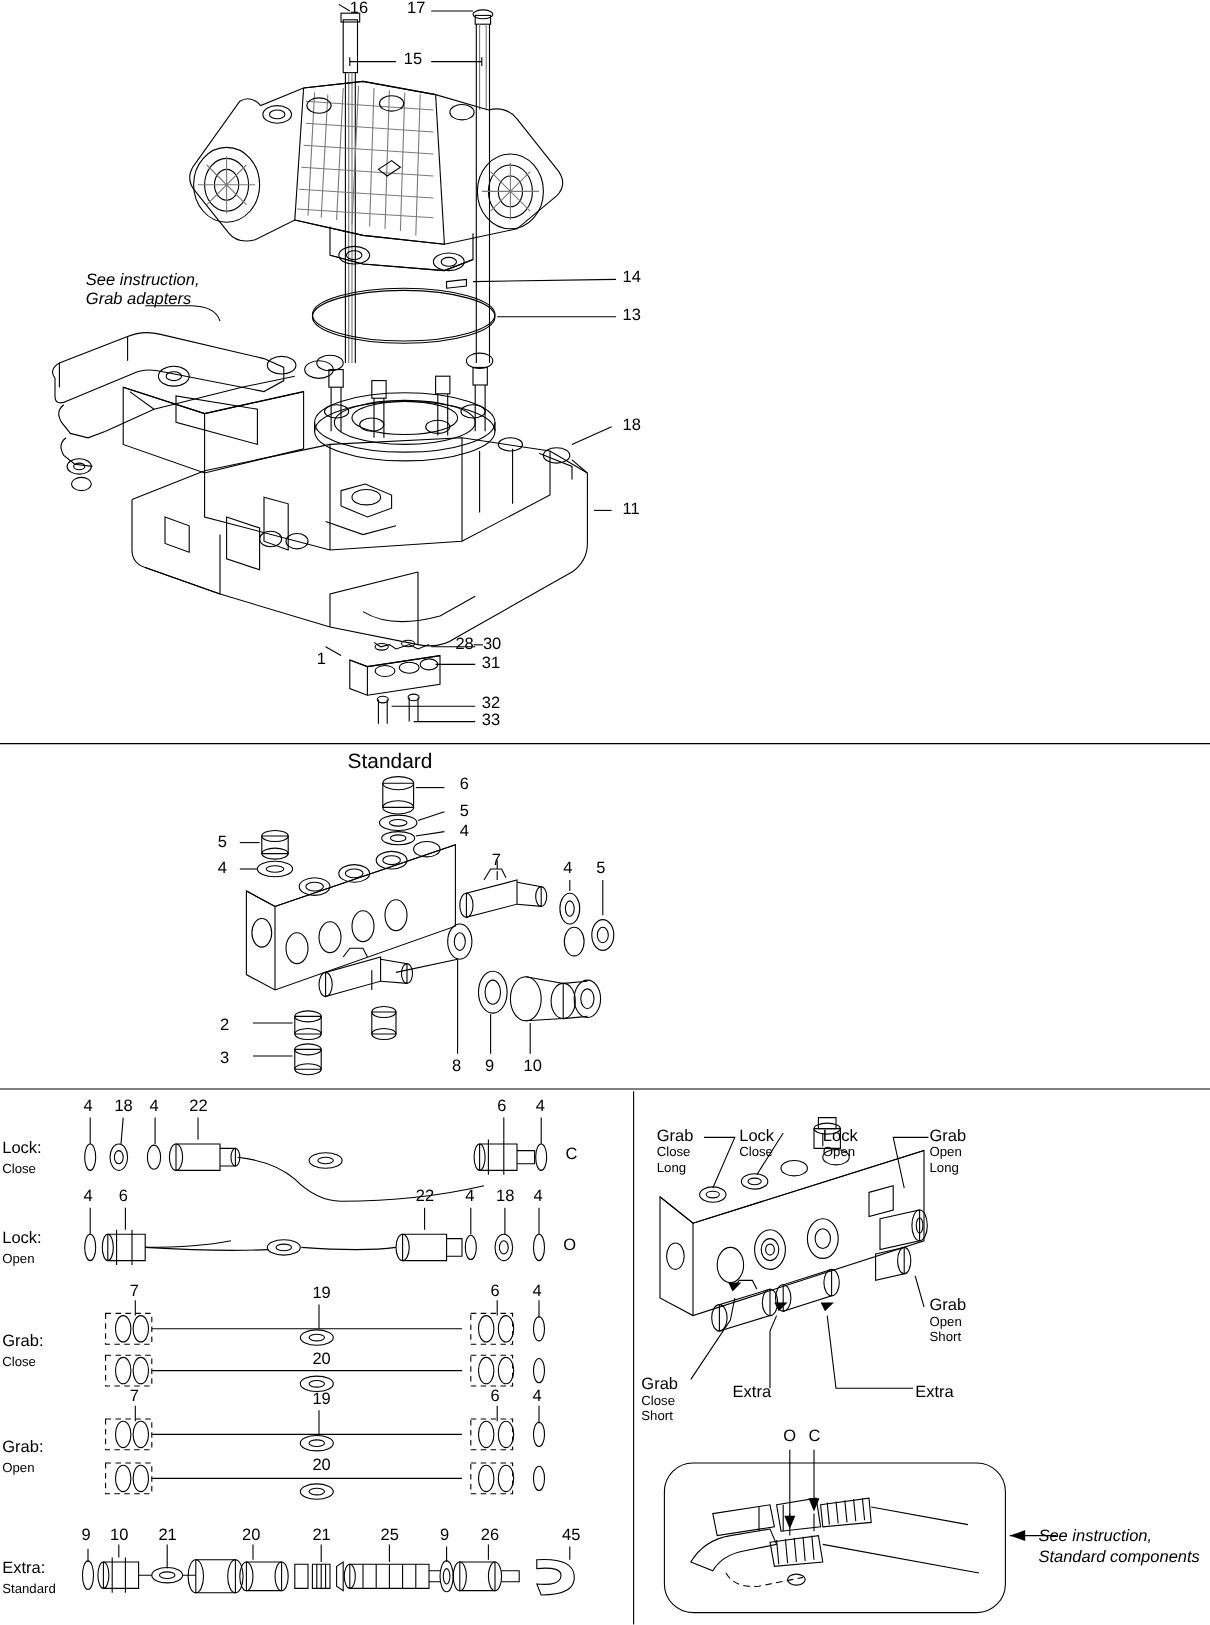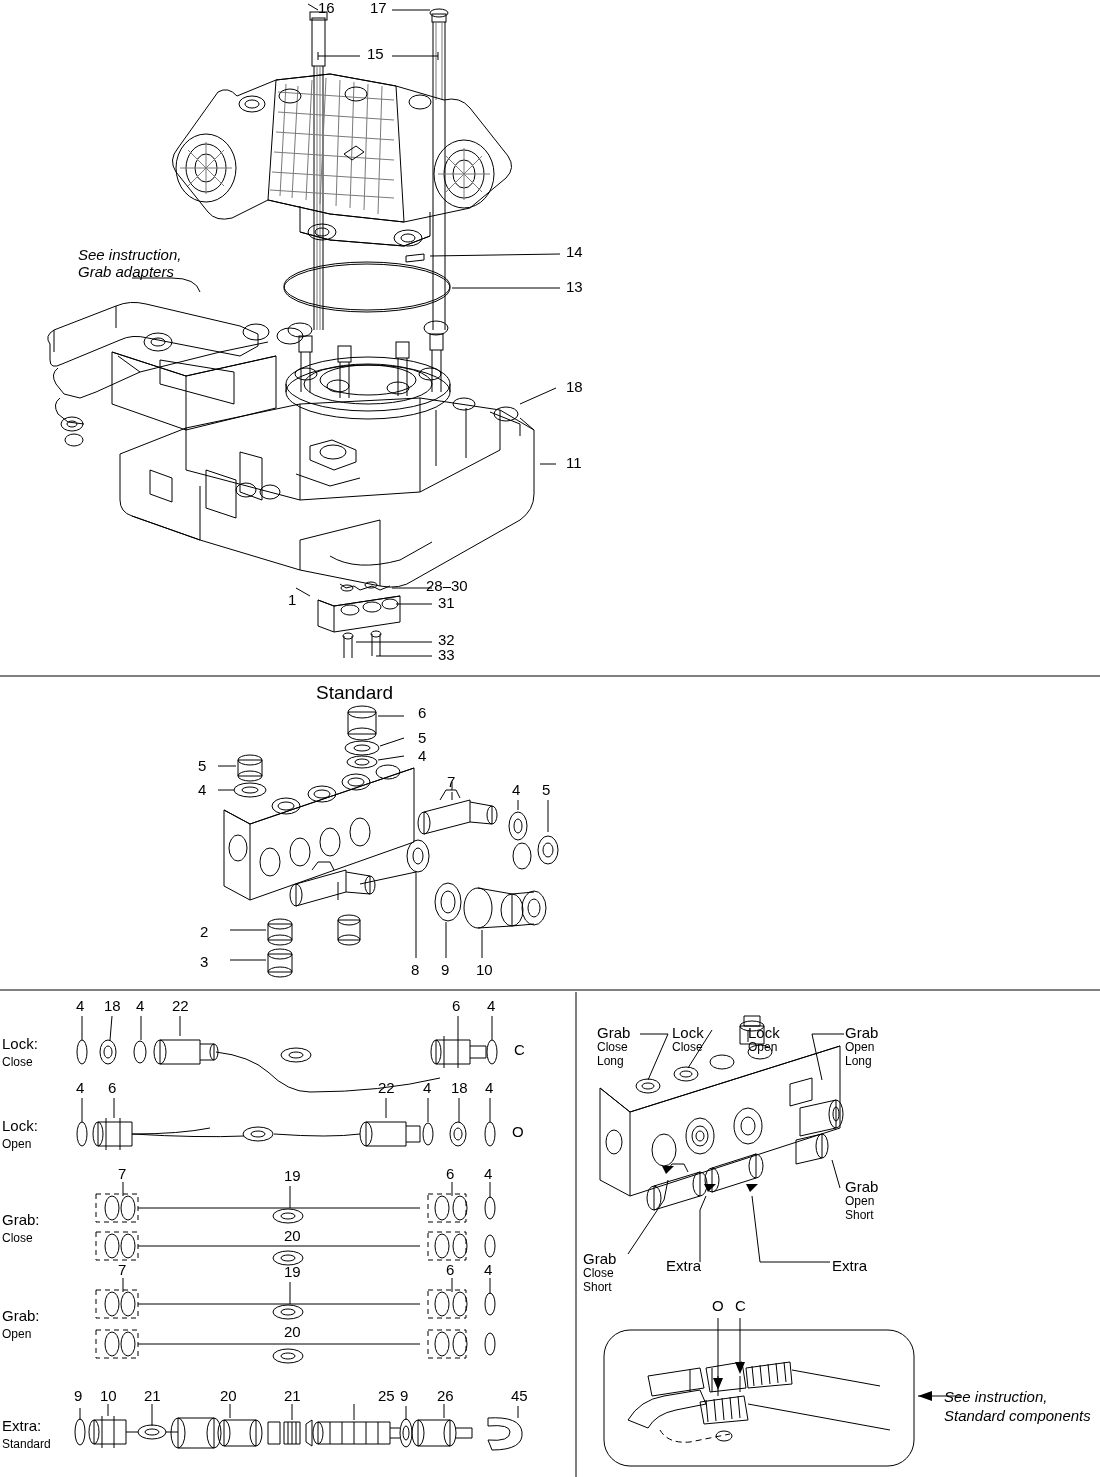--- a/index.html
+++ b/index.html
@@ -565,21 +565,21 @@
   </svg>
 
   <div class="lbl" style="left:318px; top:0px;">16</div>
   <div class="lbl" style="left:370px; top:0px;">17</div>
   <div class="lbl" style="left:367px; top:46px;text-align:right;">15</div>
   <div class="lbl" style="left:566px; top:244px;">14</div>
   <div class="lbl" style="left:566px; top:279px;">13</div>
   <div class="lbl" style="left:566px; top:379px;">18</div>
   <div class="lbl" style="left:566px; top:455px;">11</div>
   <div class="lbl" style="left:288px; top:592px;">1</div>
-  <div class="lbl" style="left:426px; top:578px;">28–30</div>
+  <div class="lbl" style="left:414px; top:578px;">28–30</div>
   <div class="lbl" style="left:438px; top:595px;">31</div>
   <div class="lbl" style="left:438px; top:632px;">32</div>
   <div class="lbl" style="left:438px; top:647px;">33</div>
 
   <div class="lbl ital twoline" style="left:78px; top:246px;">
     <span>See instruction,</span>
     <span class="l2" style="font-size:15px;">Grab adapters</span>
   </div>
 
   <div class="lbl big" style="left:316px; top:683px;">Standard</div>
@@ -640,21 +640,21 @@
   <div class="lbl" style="left:284px; top:1264px;">19</div>
   <div class="lbl" style="left:284px; top:1324px;">20</div>
   <div class="lbl" style="left:446px; top:1262px;">6</div>
   <div class="lbl" style="left:484px; top:1262px;">4</div>
 
   <div class="lbl" style="left:74px; top:1388px;">9</div>
   <div class="lbl" style="left:100px; top:1388px;">10</div>
   <div class="lbl" style="left:144px; top:1388px;">21</div>
   <div class="lbl" style="left:220px; top:1388px;">20</div>
   <div class="lbl" style="left:284px; top:1388px;">21</div>
-  <div class="lbl" style="left:346px; top:1388px;margin-left:32px;">25</div>
+  <div class="lbl" style="left:346px; top:1388px;">25</div>
   <div class="lbl" style="left:400px; top:1388px;">9</div>
   <div class="lbl" style="left:437px; top:1388px;">26</div>
   <div class="lbl" style="left:511px; top:1388px;">45</div>
 
   <div class="lbl twoline" style="left:597px; top:1024px;">
     <span>Grab</span>
     <span class="l2">Close</span>
     <span class="l2">Long</span>
   </div>
   <div class="lbl twoline" style="left:672px; top:1024px;">

